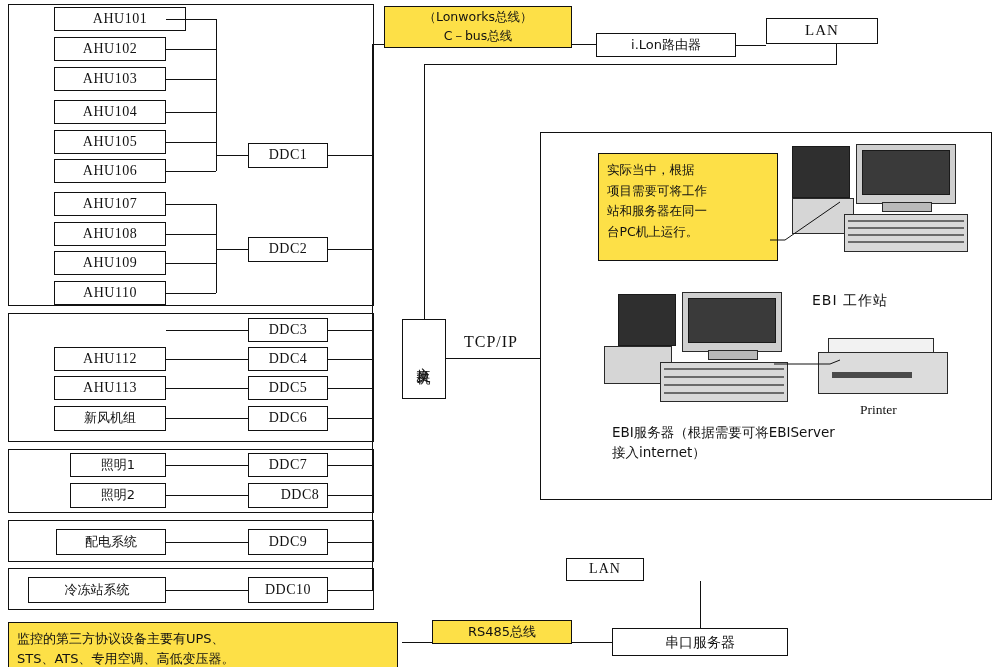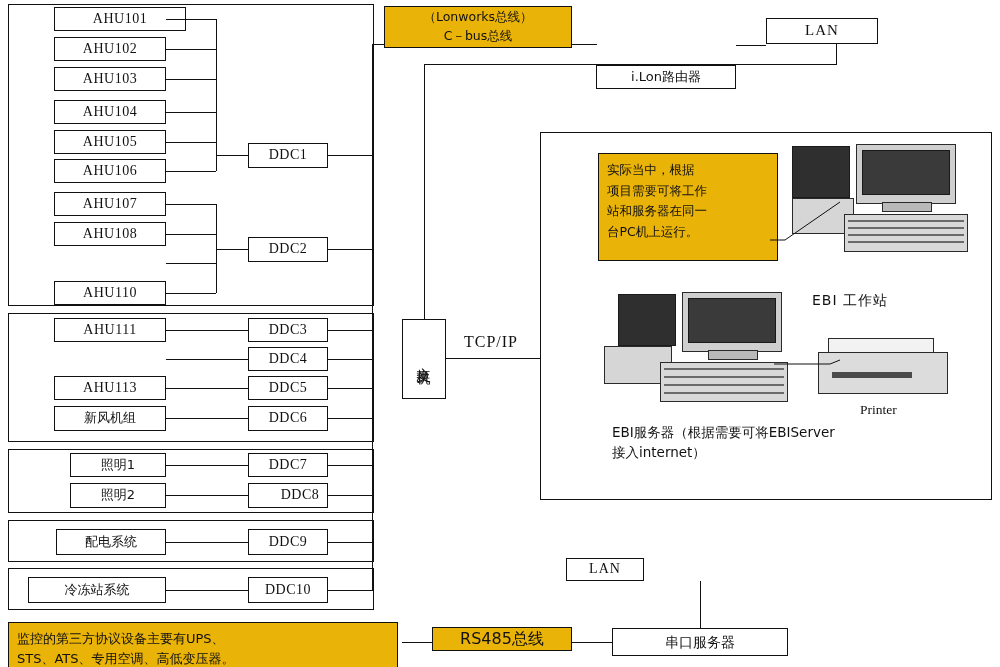--- a/index.html
+++ b/index.html
@@ -56,21 +56,21 @@
   .v { width: 1px; }
   .label {
     position: absolute;
     color: #111;
     white-space: pre-line;
   }
   .note {
     position: absolute;
     box-sizing: border-box;
     border: 1px solid #111;
-    background: #eab308;
+    background: #fde047;
     font-family: "DejaVu Sans", sans-serif;
     font-size: 13px;
     line-height: 1.5;
     padding: 6px 8px;
     color: #111;
     white-space: pre-line;
   }
   .region {
     position: absolute;
     box-sizing: border-box;
@@ -166,31 +166,32 @@
   <div class="line h" style="left:166px; top:79px; width:50px;"></div>
   <div class="line h" style="left:166px; top:112px; width:50px;"></div>
   <div class="line h" style="left:166px; top:142px; width:50px;"></div>
   <div class="line h" style="left:166px; top:171px; width:50px;"></div>
   <div class="line v" style="left:216px; top:19px; width:1px; height:152px;"></div>
   <div class="line h" style="left:216px; top:155px; width:32px;"></div>
   <div class="box ddc" style="left:248px; top:143px; width:80px; height:25px;">DDC1</div>
 
   <div class="box ahu" style="left:54px; top:192px; width:112px; height:24px;">AHU107</div>
   <div class="box ahu" style="left:54px; top:222px; width:112px; height:24px;">AHU108</div>
+  <div class="box ahu" style="left:54px; top:251px; width:112px; height:24px;">AHU109</div>
   <div class="box ahu" style="left:54px; top:281px; width:112px; height:24px;">AHU110</div>
 
   <div class="line h" style="left:166px; top:204px; width:50px;"></div>
   <div class="line h" style="left:166px; top:234px; width:50px;"></div>
   <div class="line h" style="left:166px; top:263px; width:50px;"></div>
   <div class="line h" style="left:166px; top:293px; width:50px;"></div>
   <div class="line v" style="left:216px; top:204px; width:1px; height:89px;"></div>
   <div class="line h" style="left:216px; top:249px; width:32px;"></div>
   <div class="box ddc" style="left:248px; top:237px; width:80px; height:25px;">DDC2</div>
 
-  <div class="box ahu" style="left:54px; top:318px; width:112px; height:24px;">AHU111</div>
+  <div class="box ahu" style="left:54px; top:347px; width:112px; height:24px;">AHU112</div>
   <div class="box ahu" style="left:54px; top:376px; width:112px; height:24px;">AHU113</div>
   <div class="box cn" style="left:54px; top:406px; width:112px; height:25px;">新风机组</div>
 
   <div class="box ddc" style="left:248px; top:318px; width:80px; height:24px;">DDC3</div>
   <div class="box ddc" style="left:248px; top:347px; width:80px; height:24px;">DDC4</div>
   <div class="box ddc" style="left:248px; top:376px; width:80px; height:24px;">DDC5</div>
   <div class="box ddc" style="left:248px; top:406px; width:80px; height:25px;">DDC6</div>
 
   <div class="line h" style="left:166px; top:330px; width:82px;"></div>
   <div class="line h" style="left:166px; top:359px; width:82px;"></div>
@@ -223,21 +224,21 @@
   <div class="line h" style="left:328px; top:465px; width:45px;"></div>
   <div class="line h" style="left:328px; top:495px; width:45px;"></div>
   <div class="line h" style="left:328px; top:542px; width:45px;"></div>
   <div class="line h" style="left:328px; top:590px; width:45px;"></div>
 
   <div class="line h" style="left:372px; top:44px; width:225px;"></div>
 
   <div class="note" style="left:384px; top:6px; width:188px; height:42px; text-align:center; display:flex; align-items:center; justify-content:center; font-size:12.5px;">（Lonworks总线）
 C－bus总线</div>
 
-  <div class="box cn" style="left:596px; top:33px; width:140px; height:24px;margin-top:32px;">i.Lon路由器</div>
+  <div class="box cn" style="left:596px; top:33px; width:140px; height:24px;">i.Lon路由器</div>
   <div class="box cn" style="left:766px; top:18px; width:112px; height:26px; font-family:'Liberation Serif',serif; font-size:15px; letter-spacing:1px;">LAN</div>
 
   <div class="line h" style="left:736px; top:45px; width:30px;"></div>
   <div class="line v" style="left:836px; top:44px; width:1px; height:20px;"></div>
   <div class="line h" style="left:424px; top:64px; width:413px;"></div>
   <div class="line v" style="left:424px; top:64px; width:1px; height:255px;"></div>
 
   <div class="box cn" style="left:402px; top:319px; width:44px; height:80px; font-size:14px;">
     <span class="vert">交换机</span>
   </div>
@@ -298,18 +299,18 @@
     <line x1="245" y1="108" x2="300" y2="70" stroke="#111" stroke-width="1"></line>
     <line x1="234" y1="232" x2="290" y2="232" stroke="#111" stroke-width="1"></line>
     <line x1="290" y1="232" x2="300" y2="228" stroke="#111" stroke-width="1"></line>
   </svg>
 
   <div class="box cn" style="left:566px; top:558px; width:78px; height:23px; font-family:'Liberation Serif',serif; font-size:14px; letter-spacing:1px;">LAN</div>
   <div class="box cn" style="left:612px; top:628px; width:176px; height:28px; font-size:14px;">串口服务器</div>
 
   <div class="line v" style="left:700px; top:581px; width:1px; height:47px;"></div>
   <div class="line h" style="left:402px; top:642px; width:210px;"></div>
-  <div class="note" style="left:432px; top:620px; width:140px; height:24px; display:flex; align-items:center; justify-content:center; font-size:16px;margin-top:7px;">RS485总线</div>
+  <div class="note" style="left:432px; top:620px; width:140px; height:24px; display:flex; align-items:center; justify-content:center; font-size:13px;">RS485总线</div>
 
   <div class="note" style="left:8px; top:622px; width:390px; height:54px; font-size:13px; line-height:1.5; text-align:left;">监控的第三方协议设备主要有UPS、
 STS、ATS、专用空调、高低变压器。</div>
 
 </div>
 
 </body></html>

